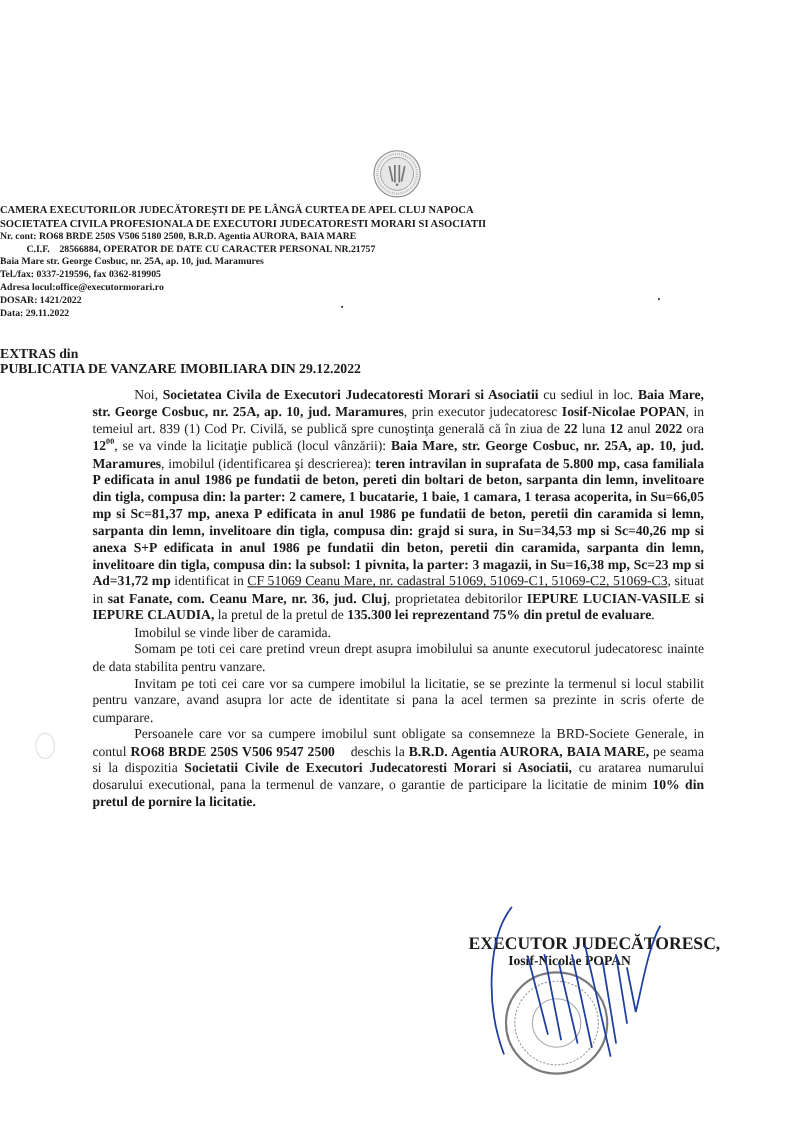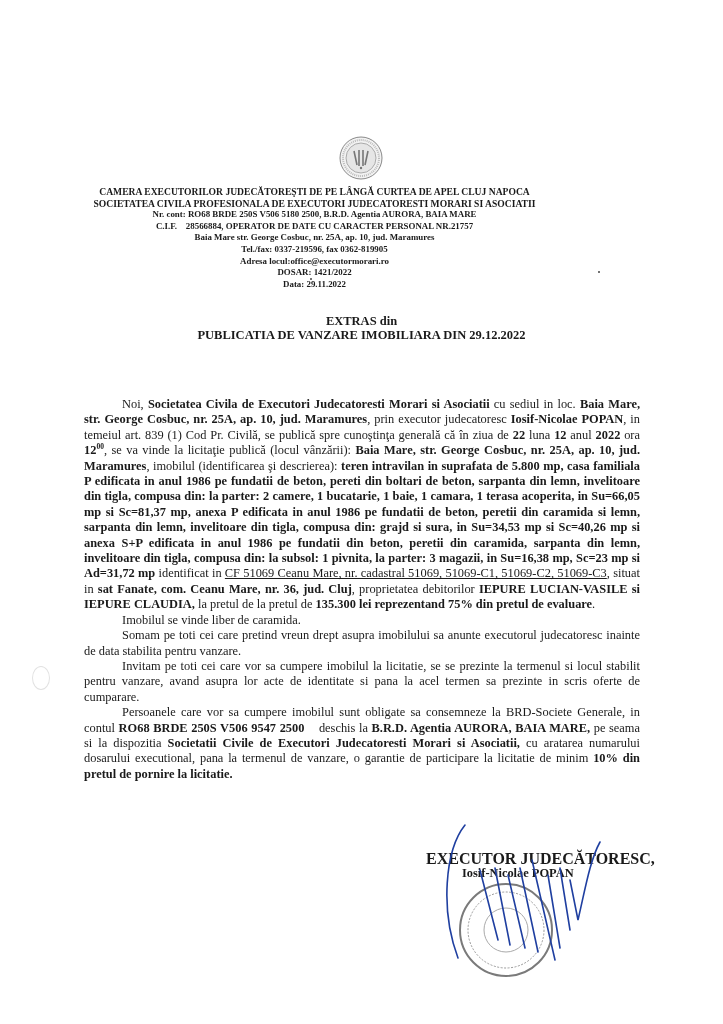--- a/index.html
+++ b/index.html
@@ -2,27 +2,27 @@
 <html><head>
 <meta charset="utf-8">
 <style>
   html, body { margin: 0; padding: 0; background: #ffffff; }
   body { width: 723px; height: 1024px; position: relative; overflow: hidden;
          font-family: "Liberation Serif", "DejaVu Serif", serif; color: #1a1a1a; }
   .page { position: absolute; left: 0; top: 0; width: 723px; height: 1024px; }
   .hole { position: absolute; left: 32px; top: 666px; width: 16px; height: 22px;
           border: 1px solid #e2e2e2; border-radius: 50%; }
   .logo { position: absolute; left: 339px; top: 136px; width: 44px; height: 44px; }
-  .header { position: absolute; top: 186px; left: 0; width: 629px; text-align: center;
+  .header { position: absolute; top: 186px; left: 0; width: 629px; text-align: left;
             font-weight: bold; font-size: 8.9px; line-height: 11.6px; }
   .header .l1, .header .l2 { font-size: 9.6px; }
-  .title { position: absolute; top: 314px; width: 723px; text-align: center;
+  .title { position: absolute; top: 314px; width: 723px; 
            font-weight: bold; font-size: 12.5px; line-height: 14px; }
   .body { position: absolute; left: 84px; top: 352px; width: 556px;
-          font-size: 12.4px; line-height: 15.4px; text-align: justify; margin-top: 45px; }
+          font-size: 12.4px; line-height: 15.4px; text-align: justify; }
   .body p { margin: 0; text-indent: 38px; }
   .body b { font-weight: bold; }
   .body u { text-decoration: underline; }
   sup { font-size: 7.5px; line-height: 0; }
   .sig-title { position: absolute; left: 426px; top: 850px; font-weight: bold; font-size: 16px; }
   .sig-name { position: absolute; left: 462px; top: 866px; font-weight: bold; font-size: 12.4px; }
   .stamp { position: absolute; left: 456px; top: 880px; width: 100px; height: 100px; }
   .signature { position: absolute; left: 420px; top: 820px; width: 200px; height: 150px; }
   .dot { position: absolute; width: 2px; height: 2px; background: #444; border-radius: 50%; }
 </style>
@@ -40,21 +40,21 @@
     <circle cx="22" cy="22" r="15" fill="#e6e6e6" stroke="#999" stroke-width="0.8"></circle>
     <path d="M15 15 L18 29 M20 14 L20 30 M24 14 L24 30 M29 15 L26 29" stroke="#777" stroke-width="1.6" fill="none"></path>
     <circle cx="22" cy="32" r="1.2" fill="#777"></circle>
     <circle cx="22" cy="22" r="18" fill="none" stroke="#bbb" stroke-width="2" stroke-dasharray="1 1"></circle>
   </svg>
 
   <div class="header">
     <div class="l1">CAMERA EXECUTORILOR JUDECĂTOREŞTI DE PE LÂNGĂ CURTEA DE APEL CLUJ NAPOCA</div>
     <div class="l2">SOCIETATEA CIVILA PROFESIONALA DE EXECUTORI JUDECATORESTI MORARI SI ASOCIATII</div>
     <div>Nr. cont: RO68 BRDE 250S V506 5180 2500, B.R.D. Agentia AURORA, BAIA MARE</div>
-    <div style="white-space:pre;">C.I.F.    28566884, OPERATOR DE DATE CU CARACTER PERSONAL NR.21757</div>
+    <div style="white-space:pre;padding-left:24px;">C.I.F.    28566884, OPERATOR DE DATE CU CARACTER PERSONAL NR.21757</div>
     <div>Baia Mare str. George Cosbuc, nr. 25A, ap. 10, jud. Maramures</div>
     <div>Tel./fax: 0337-219596, fax 0362-819905</div>
     <div>Adresa locul:office@executormorari.ro</div>
     <div>DOSAR: 1421/2022</div>
     <div>Data: 29.11.2022</div>
   </div>
 
   <div class="title">
     <div>EXTRAS din</div>
     <div>PUBLICATIA DE VANZARE IMOBILIARA DIN 29.12.2022</div>

